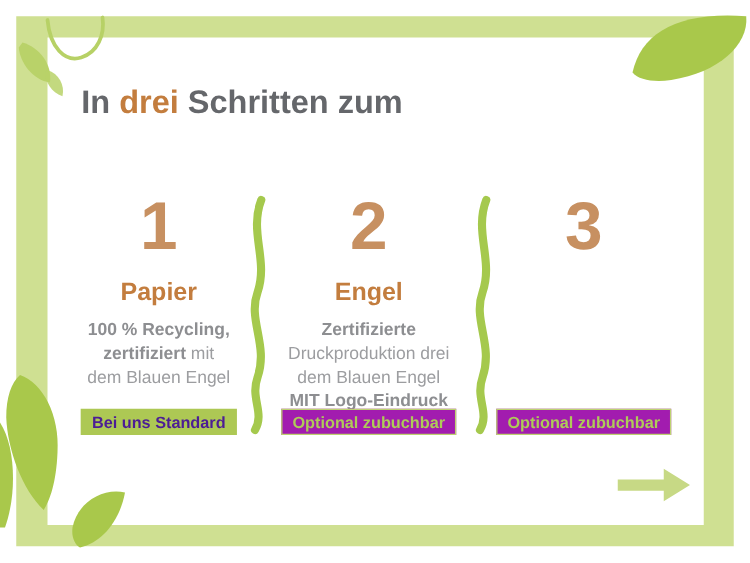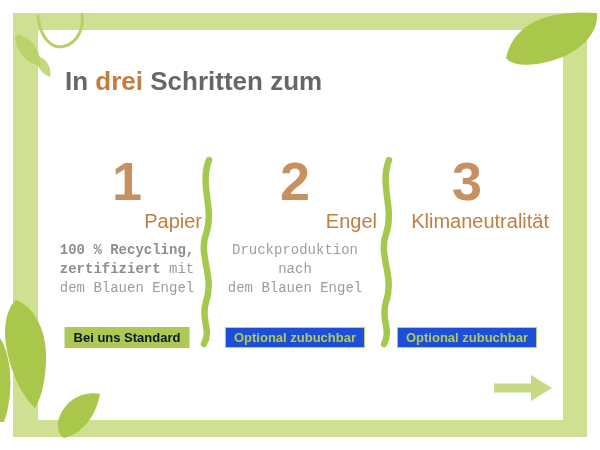--- a/index.html
+++ b/index.html
@@ -33,30 +33,30 @@
     position:absolute;left:65px;top:66px;
     font-size:26px;font-weight:bold;color:var(--titlegray);line-height:31px;
   }
   .title .accent{color:var(--accent);}
 
   .step{position:absolute;top:152px;height:196px;text-align:center;}
   .step.s1{left:52px;width:150px;}
   .step.s2{left:213px;width:164px;}
   .step.s3{left:385px;width:164px;}
   .num{font-size:54px;font-weight:bold;color:var(--num);line-height:50px;margin-top:4px;}
-  .heading{font-size:20px;font-weight:normal;color:var(--accent);margin-top:4px;text-align:right;}
-  .body-text{font-size:14px;color:var(--bodygray);line-height:19px;margin-top:8px;font-family:Liberation Mono, monospace;}
+  .heading{font-size:20px;font-weight:bold;color:var(--accent);margin-top:17px;}
+  .body-text{font-size:14px;color:var(--bodygray);line-height:19px;margin-top:8px;}
   .body-text .b{font-weight:bold;color:var(--bodybold);}
   .body-text .sub{font-size:9px;vertical-align:-3px;}
   .badge{
     position:absolute;bottom:0;left:50%;transform:translateX(-50%);
     font-size:13px;font-weight:bold;white-space:nowrap;padding:3px 9px;
   }
-  .badge.filled{background:var(--badge);color:#0f172a;}
-  .badge.outline{background:#1d4ed8;border:1px solid var(--badge-outline);color:var(--badge-text);padding:2px 8px;}
+  .badge.filled{background:var(--badge);color:#4c1d95;}
+  .badge.outline{background:#a21caf;border:1px solid var(--badge-outline);color:var(--badge-text);padding:2px 8px;}
 
   .divider{position:absolute;top:156px;width:22px;height:192px;}
   .divider.d1{left:195px;}
   .divider.d2{left:375px;}
 
   .next-arrow{position:absolute;left:494px;top:374px;width:60px;height:28px;cursor:pointer;}
 </style>
 </head>
 <body>
 
@@ -94,33 +94,34 @@
 </div>
 
 <svg class="divider d1" viewBox="0 0 22 192">
   <path class="divider-stroke" d="M14,4 C4,30 20,52 11,78 C3,100 20,120 11,146 C5,163 17,174 9,188"></path>
 </svg>
 
 <div class="step s2">
   <div class="num">2</div>
   <div class="heading">Engel</div>
   <div class="body-text">
-      <div><span>Druckproduktion nach</span></div>
+      <div><span class="b">Zertifizierte</span></div>
+      <div><span>Druckproduktion drei</span></div>
       <div><span>dem Blauen Engel</span></div>
+      <div><span class="b">MIT Logo-Eindruck</span></div>
     </div>
   <div class="badge outline">Optional zubuchbar</div>
 </div>
 
 <svg class="divider d2" viewBox="0 0 22 192">
   <path class="divider-stroke" d="M14,4 C4,30 20,52 11,78 C3,100 20,120 11,146 C5,163 17,174 9,188"></path>
 </svg>
 
 <div class="step s3">
   <div class="num">3</div>
-  <div class="heading">Klimaneutralität</div>
   <div class="body-text">
     </div>
   <div class="badge outline">Optional zubuchbar</div>
 </div>
 
 <svg class="next-arrow" viewBox="0 0 60 28">
   <polygon class="arrow-fill" points="0,9.5 37,9.5 37,1 58,14 37,27 37,18.5 0,18.5"></polygon>
 </svg>
 
 </body></html>

